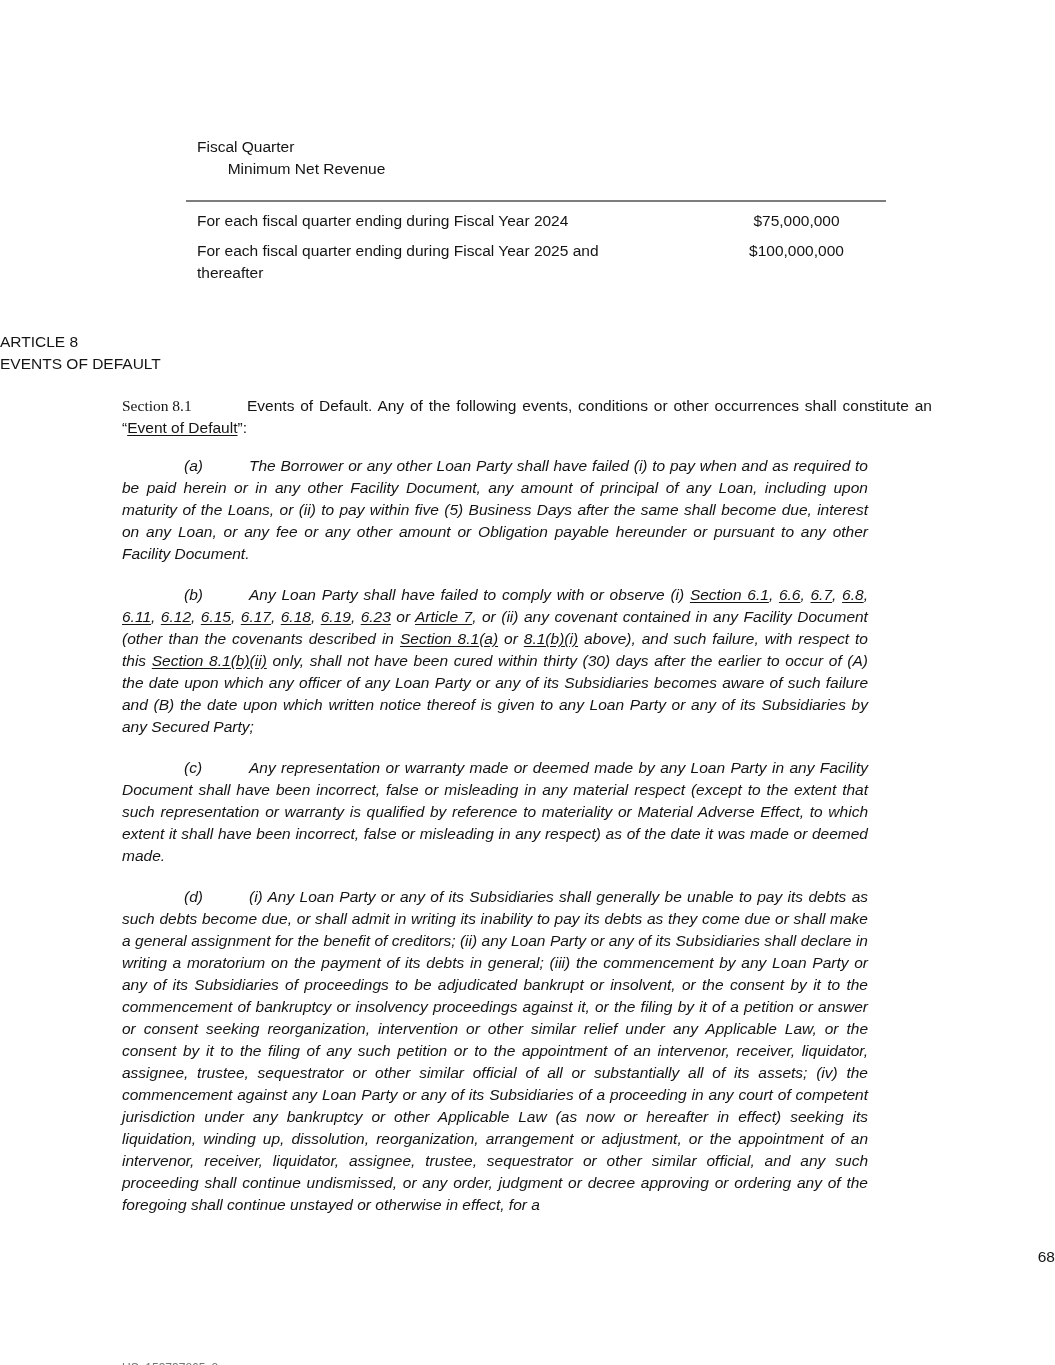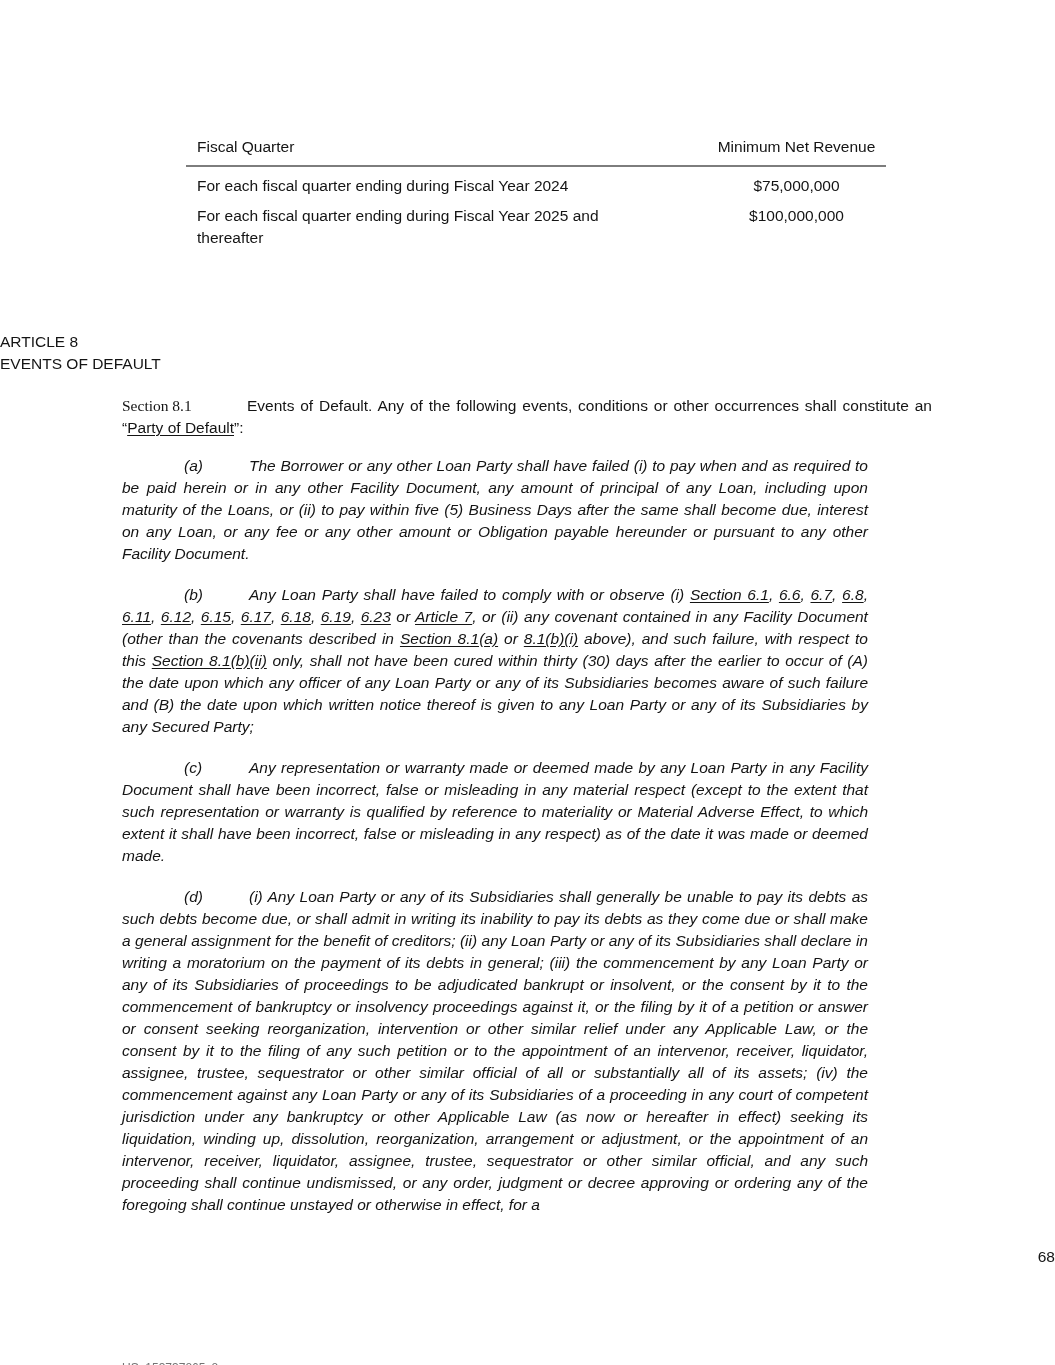--- a/index.html
+++ b/index.html
@@ -11,21 +11,21 @@
     font-family: "Liberation Sans", "DejaVu Sans", sans-serif;
     font-size: 15.5px;
     line-height: 22px;
     color: #141414;
     overflow: hidden;
   }
   .page { position: absolute; inset: 0; background: #ffffff; }
 
   
   .fin-table { position: absolute; top: 136px; left: 186px; width: 700px; }
-  .fin-header { display: flex; padding-bottom: 7px; border-bottom: 2px solid #7d7d7d; }
+  .fin-header { display: flex; padding-bottom: 20px; border-bottom: 2px solid #7d7d7d; flex-direction: column; }
   .fin-row { display: flex; margin-top: 8px; }
   .col-q { width: 490px; padding-left: 11px; padding-right: 14px; }
   .col-v { width: 165px; text-align: center; margin-left: 38px; }
 
   
   .article-heading { position: absolute; top: 331px; left: 0; width: 100%; text-align: left; }
 
   
   .content { position: absolute; top: 395px; left: 122px; width: 810px; }
   .section-para { text-align: justify; margin-bottom: 16px; }
@@ -57,21 +57,21 @@
       <div class="col-v">$100,000,000</div>
     </div>
   </div>
 
   <div class="article-heading">
     <div>ARTICLE 8</div>
     <div>EVENTS OF DEFAULT</div>
   </div>
 
   <div class="content">
-    <p class="section-para"><span class="section-label">Section 8.1</span><span>Events of Default. Any of the following events, conditions or other occurrences shall constitute an “</span><span class="u">Party of Default</span><span>”:</span></p>
+    <p class="section-para"><span class="section-label">Section 8.1</span><span>Events of Default. Any of the following events, conditions or other occurrences shall constitute an “</span><span class="u">Event of Default</span><span>”:</span></p>
 
     <p class="clause"><span class="clause-label">(a)</span><span>The Borrower or any other Loan Party shall have failed (i) to pay when and as required to be paid herein or in any other Facility Document, any amount of principal of any Loan, including upon maturity of the Loans, or (ii) to pay within five (5) Business Days after the same shall become due, interest on any Loan, or any fee or any other amount or Obligation payable hereunder or pursuant to any other Facility Document.</span></p>
 
     <p class="clause"><span class="clause-label">(b)</span><span>Any Loan Party shall have failed to comply with or observe (i) </span><span class="u">Section 6.1</span><span>, </span><span class="u">6.6</span><span>, </span><span class="u">6.7</span><span>, </span><span class="u">6.8</span><span>, </span><span class="u">6.11</span><span>, </span><span class="u">6.12</span><span>, </span><span class="u">6.15</span><span>, </span><span class="u">6.17</span><span>, </span><span class="u">6.18</span><span>, </span><span class="u">6.19</span><span>, </span><span class="u">6.23</span><span> or </span><span class="u">Article 7</span><span>, or (ii) any covenant contained in any Facility Document (other than the covenants described in </span><span class="u">Section 8.1(a)</span><span> or </span><span class="u">8.1(b)(i)</span><span> above), and such failure, with respect to this </span><span class="u">Section 8.1(b)(ii)</span><span> only, shall not have been cured within thirty (30) days after the earlier to occur of (A) the date upon which any officer of any Loan Party or any of its Subsidiaries becomes aware of such failure and (B) the date upon which written notice thereof is given to any Loan Party or any of its Subsidiaries by any Secured Party;</span></p>
 
     <p class="clause"><span class="clause-label">(c)</span><span>Any representation or warranty made or deemed made by any Loan Party in any Facility Document shall have been incorrect, false or misleading in any material respect (except to the extent that such representation or warranty is qualified by reference to materiality or Material Adverse Effect, to which extent it shall have been incorrect, false or misleading in any respect) as of the date it was made or deemed made.</span></p>
 
     <p class="clause"><span class="clause-label">(d)</span><span>(i) Any Loan Party or any of its Subsidiaries shall generally be unable to pay its debts as such debts become due, or shall admit in writing its inability to pay its debts as they come due or shall make a general assignment for the benefit of creditors; (ii) any Loan Party or any of its Subsidiaries shall declare in writing a moratorium on the payment of its debts in general; (iii) the commencement by any Loan Party or any of its Subsidiaries of proceedings to be adjudicated bankrupt or insolvent, or the consent by it to the commencement of bankruptcy or insolvency proceedings against it, or the filing by it of a petition or answer or consent seeking reorganization, intervention or other similar relief under any Applicable Law, or the consent by it to the filing of any such petition or to the appointment of an intervenor, receiver, liquidator, assignee, trustee, sequestrator or other similar official of all or substantially all of its assets; (iv) the commencement against any Loan Party or any of its Subsidiaries of a proceeding in any court of competent jurisdiction under any bankruptcy or other Applicable Law (as now or hereafter in effect) seeking its liquidation, winding up, dissolution, reorganization, arrangement or adjustment, or the appointment of an intervenor, receiver, liquidator, assignee, trustee, sequestrator or other similar official, and any such proceeding shall continue undismissed, or any order, judgment or decree approving or ordering any of the foregoing shall continue unstayed or otherwise in effect, for a</span></p>
   </div>
 

